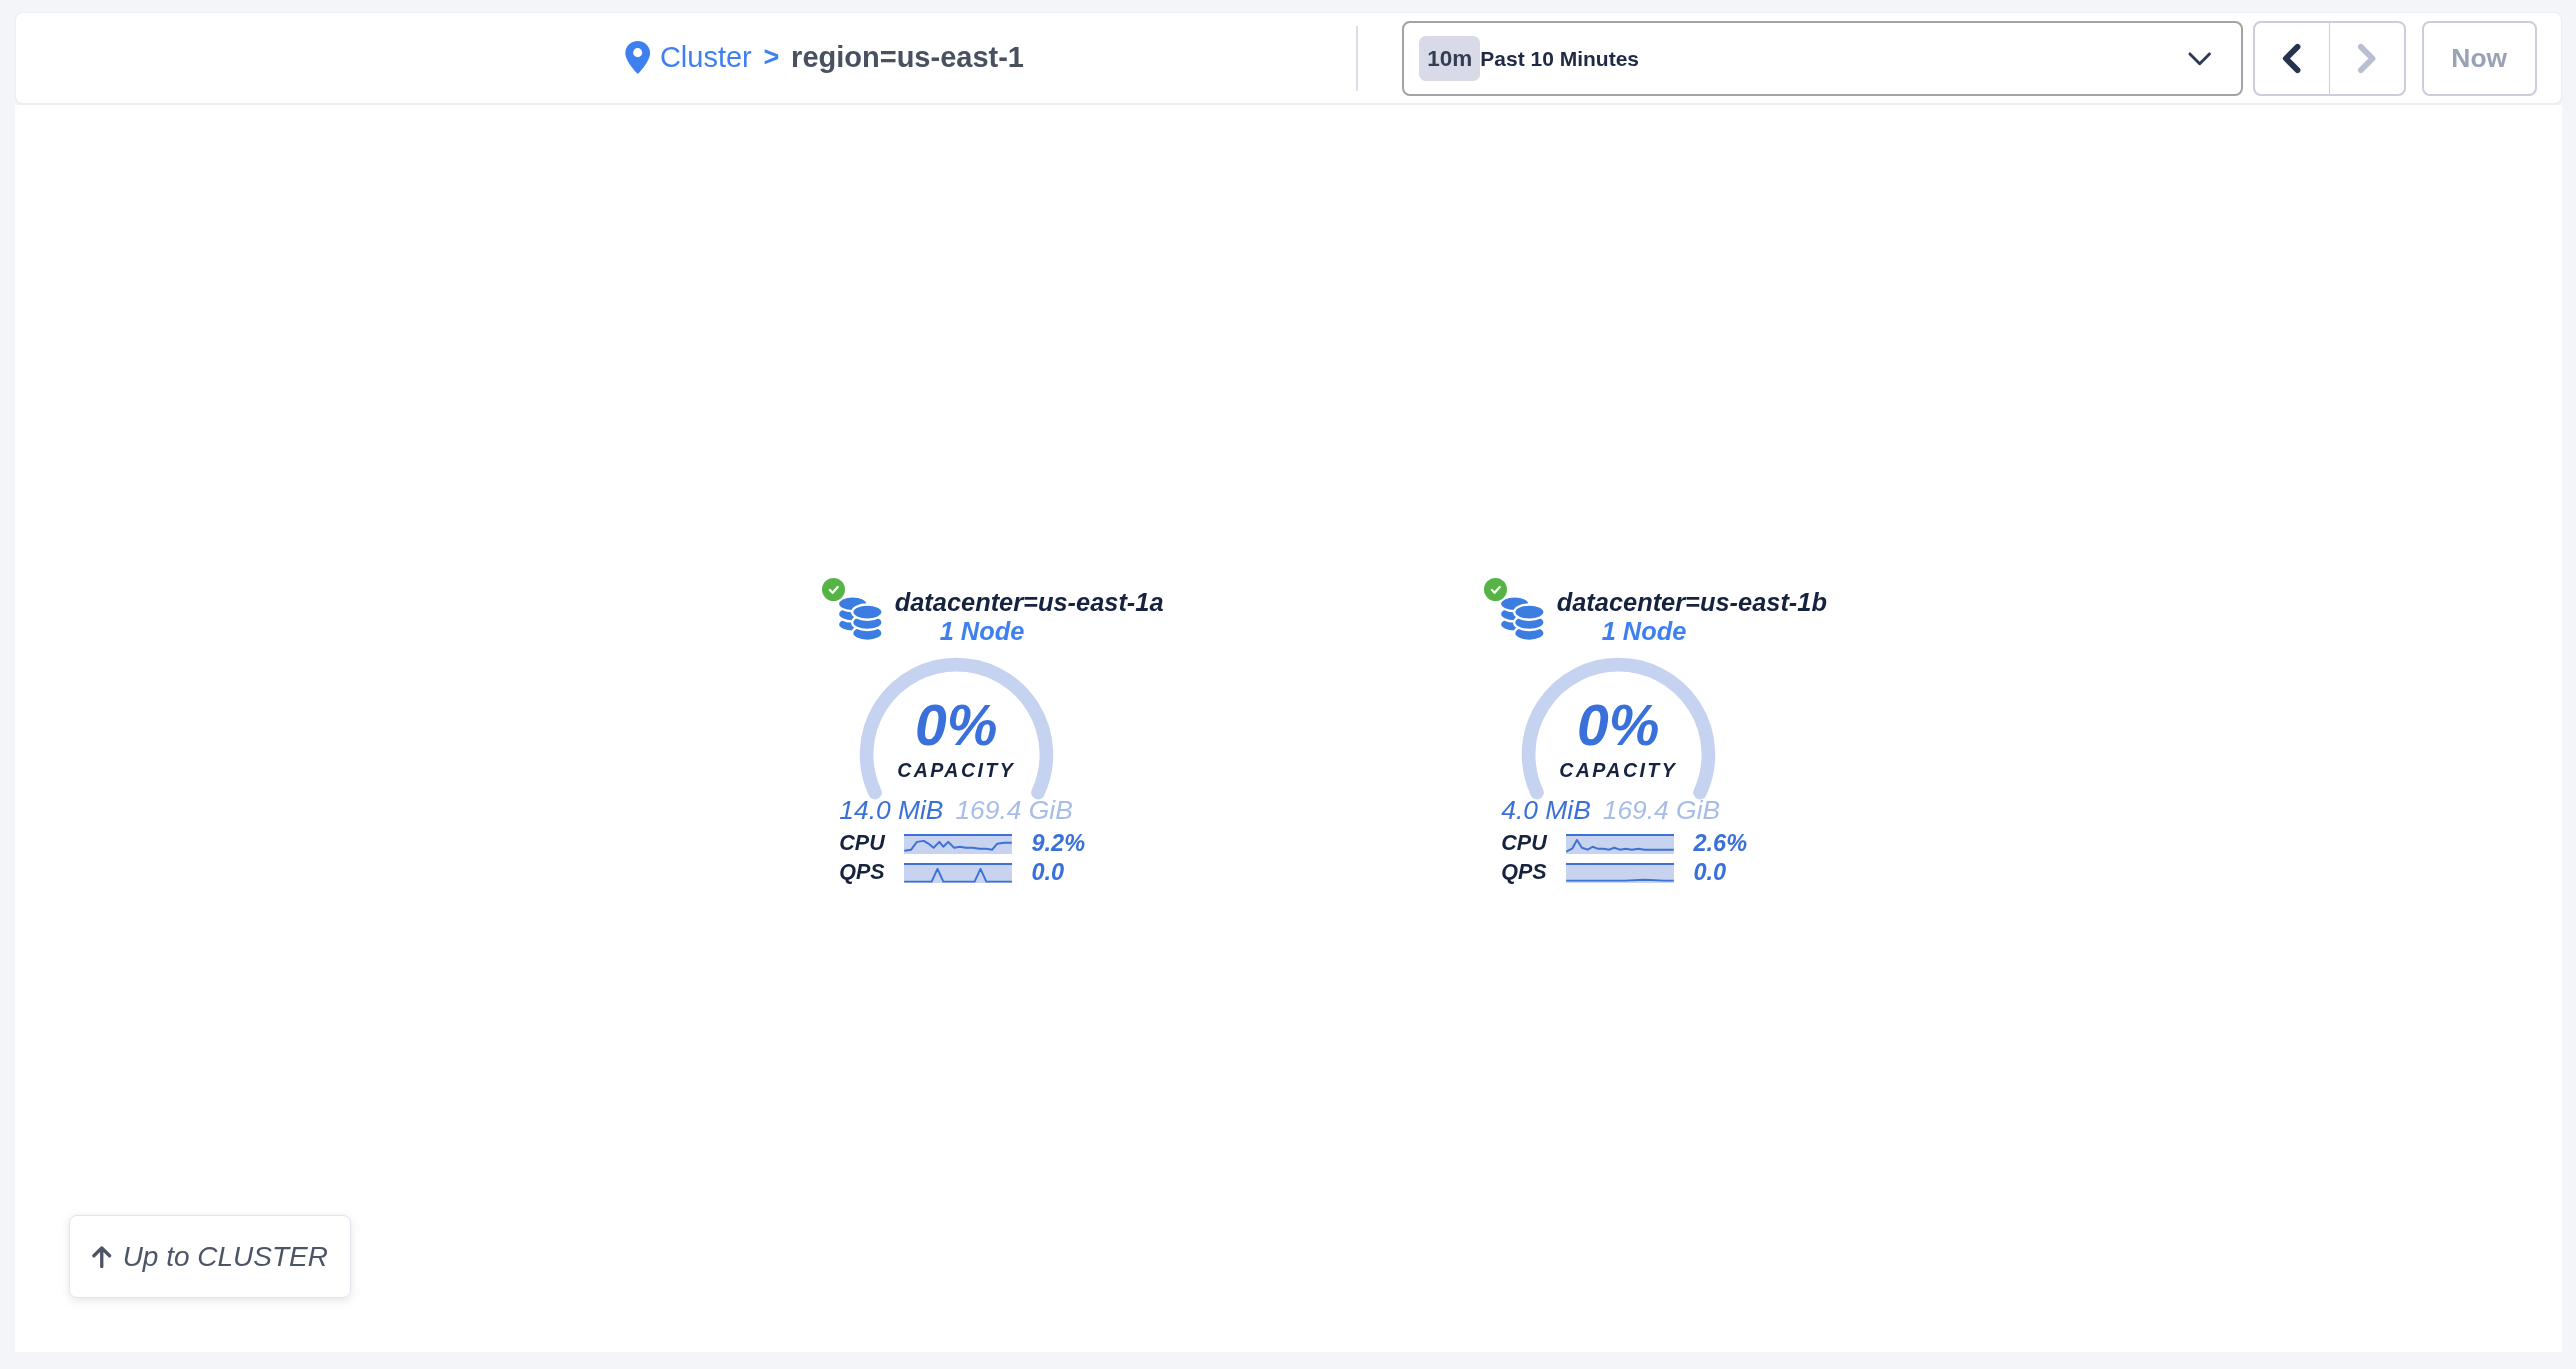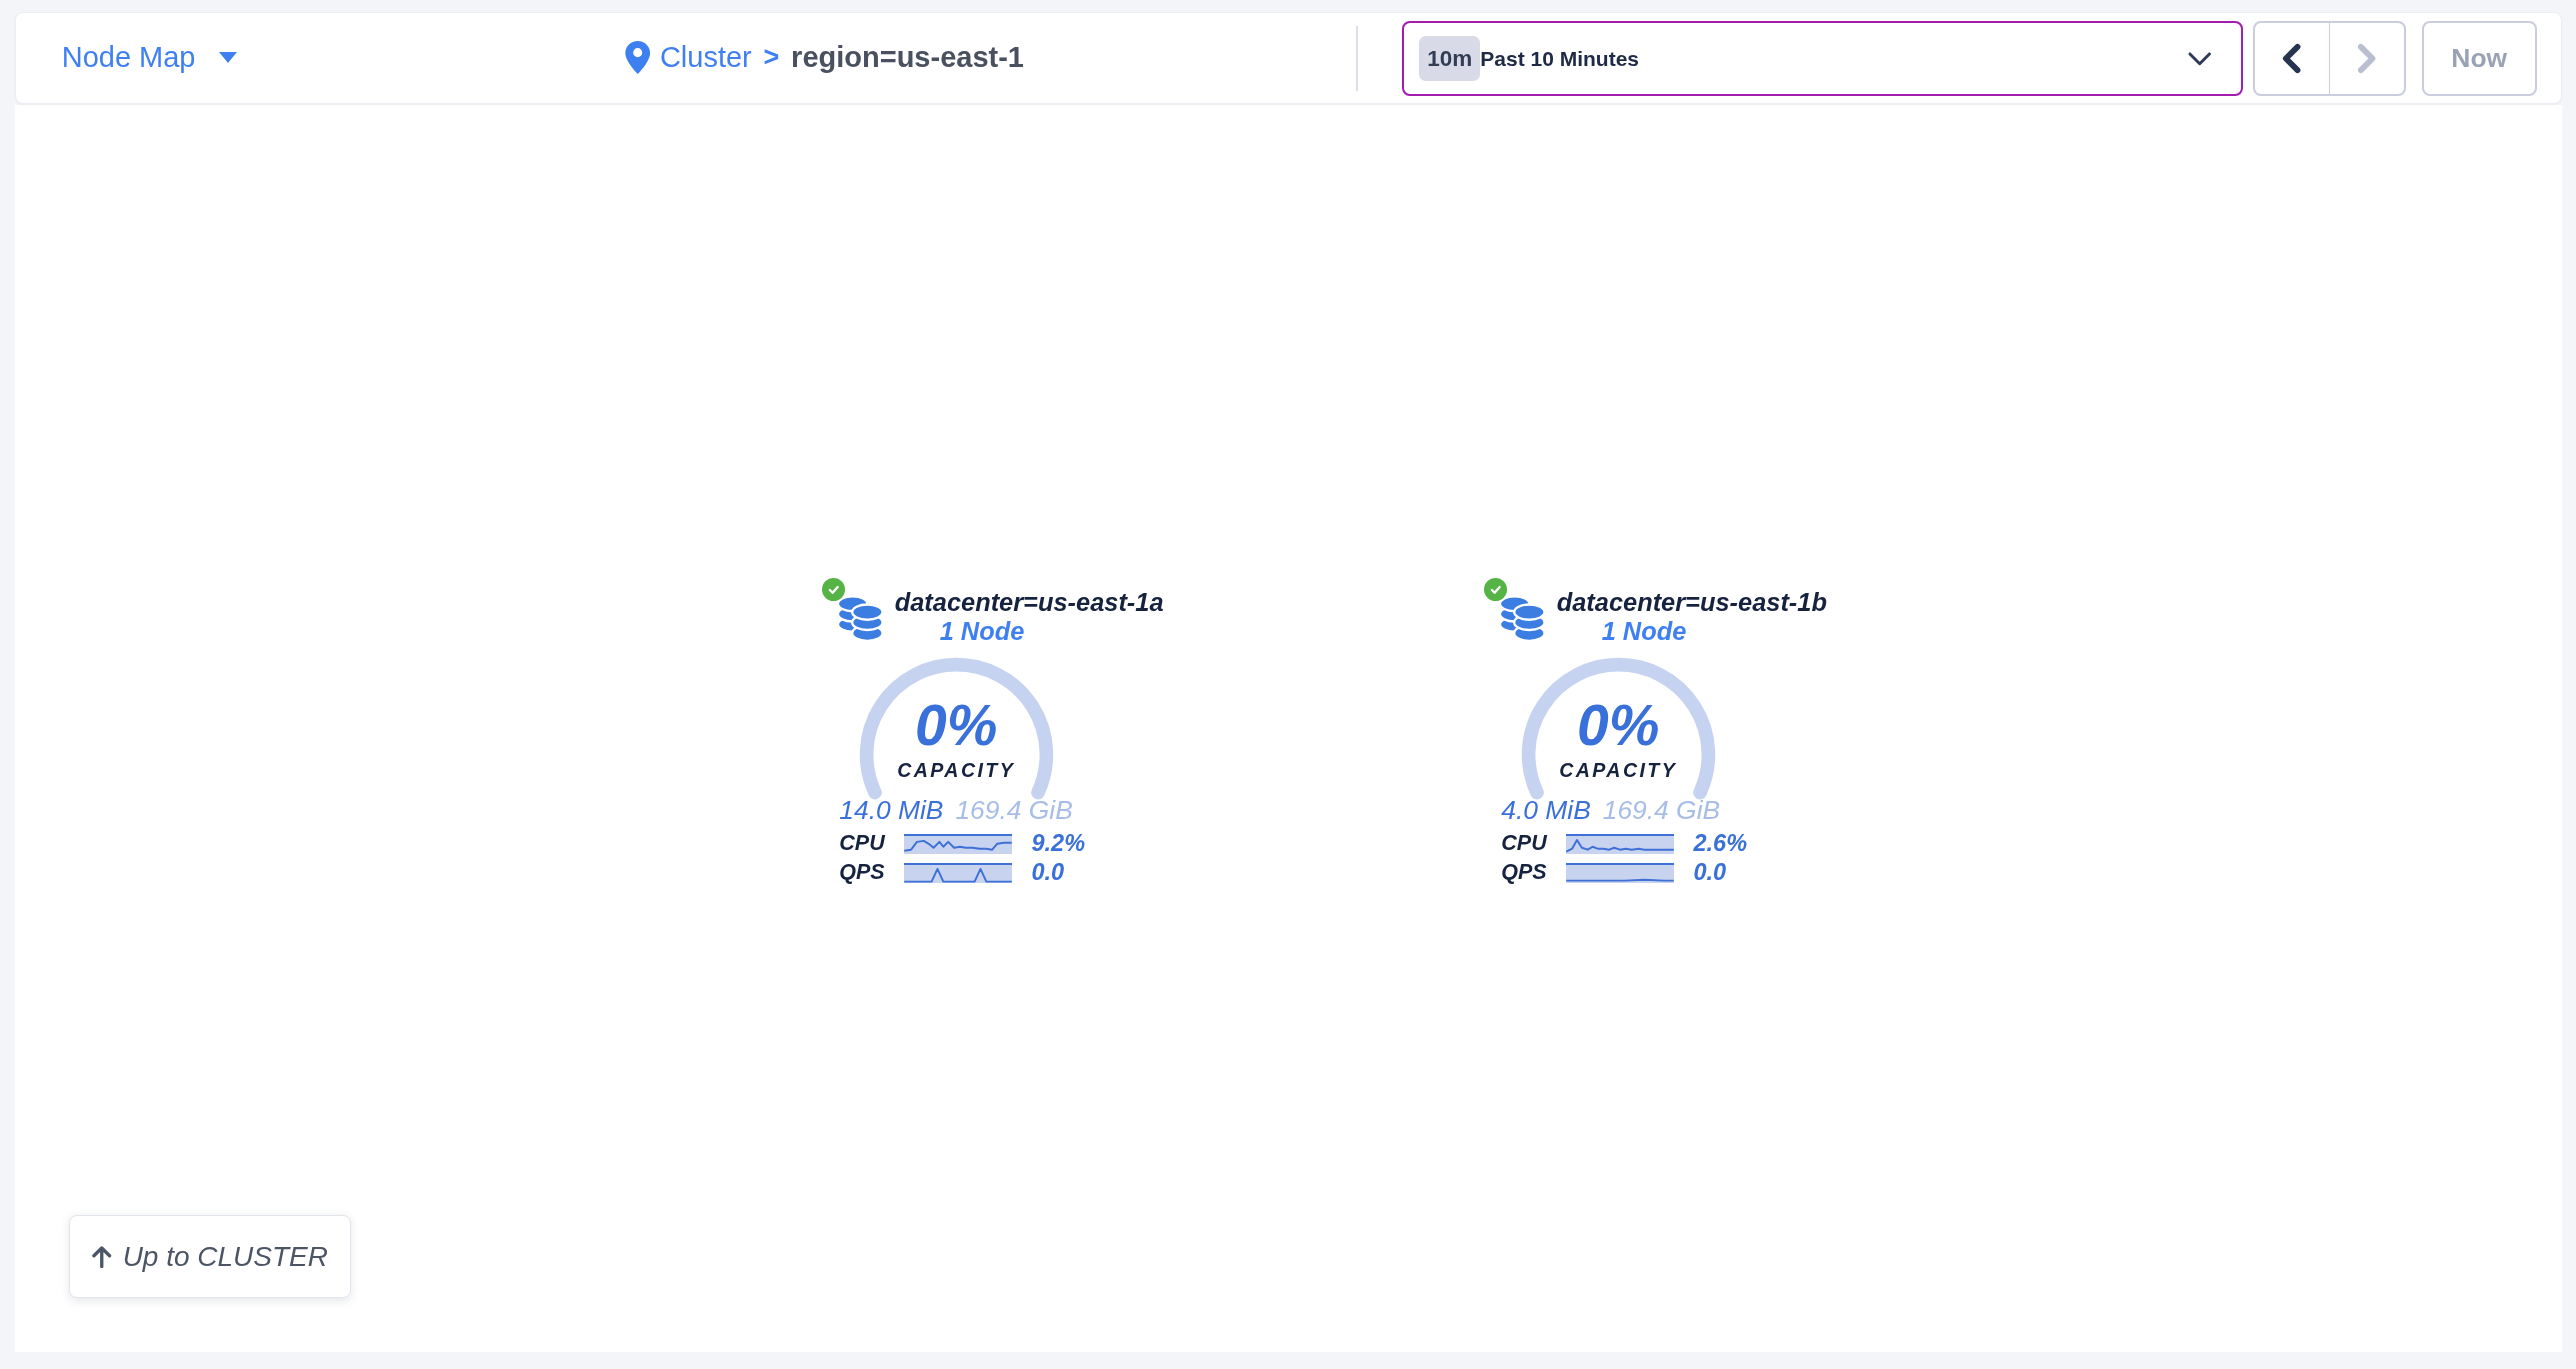--- a/index.html
+++ b/index.html
@@ -12,21 +12,21 @@
   .view-selector{position:absolute;left:46px;top:0;height:90px;display:flex;align-items:center;gap:23.5px;cursor:pointer;}
   .view-selector .label{font-size:29px;color:#3f80f1;}
   .caret-down{width:0;height:0;border-left:9.8px solid transparent;border-right:9.8px solid transparent;border-top:11.7px solid #3f80f1;}
   .breadcrumb{position:absolute;left:609px;top:0;height:90px;display:flex;align-items:center;gap:9.8px;}
   .breadcrumb .root{font-size:29px;color:#3f80f1;cursor:pointer;}
   .breadcrumb .sep{font-size:27px;color:#3f80f1;font-weight:700;margin:0 2px;}
   .breadcrumb .current{font-size:29px;color:#49505f;font-weight:700;}
   .pin-icon{width:25.4px;height:33px;display:block;}
   .header-divider{position:absolute;left:1340px;top:13.7px;width:2px;height:65px;background:#dcdfe8;}
 
-  .time-picker{position:absolute;left:1386px;top:8.8px;width:822px;height:71px;border:2px solid #a21caf;border-radius:7.8px;
+  .time-picker{position:absolute;left:1386px;top:8.8px;width:822px;height:71px;border:2px solid #a3a3a3;border-radius:7.8px;
     display:flex;align-items:center;padding-left:15.6px;box-sizing:content-box;cursor:pointer;background:#fff;}
   .tp-badge{width:61px;height:45px;background:#d8dbe7;border-radius:6.8px;display:flex;align-items:center;justify-content:center;
     font-size:22.5px;font-weight:700;color:#333e55;}
   .tp-label{font-size:21px;font-weight:700;color:#1e2a46;}
   .tp-chevron{position:absolute;right:29px;top:28px;}
 
   .nav-arrows{position:absolute;left:2237px;top:8.8px;width:149px;height:71px;border:2px solid #c9cddd;border-radius:7.8px;
     display:flex;background:#fff;}
   .nav-cell{flex:1;display:flex;align-items:center;justify-content:center;cursor:pointer;}
   .nav-cell.prev{border-right:1px solid #c9cddd;}
@@ -66,24 +66,20 @@
     border-radius:7.8px;box-shadow:0 2.9px 9.8px rgba(60,70,100,.13);display:flex;align-items:center;justify-content:center;
     gap:9.8px;font-size:28px;color:#4c5566;cursor:pointer;box-sizing:border-box;}
 </style>
 </head>
 <body>
 
 <div class="viewport">
 
   <div class="header-card">
 
-    <div class="view-selector">
-      <span class="label">Node Map</span>
-      <span class="caret-down"></span>
-    </div>
 
     <div class="breadcrumb">
       <svg class="pin-icon" viewBox="0 0 24 32">
         <path d="M12 0C5.4 0 0 5.2 0 11.7 0 20.4 12 32 12 32s12-11.6 12-20.3C24 5.2 18.6 0 12 0z" fill="#3f80f1"></path>
         <circle cx="12" cy="11.3" r="4.4" fill="#fff"></circle>
       </svg>
       <span class="root">Cluster</span>
       <span class="sep">&gt;</span>
       <span class="current">region=us-east-1</span>
     </div>

